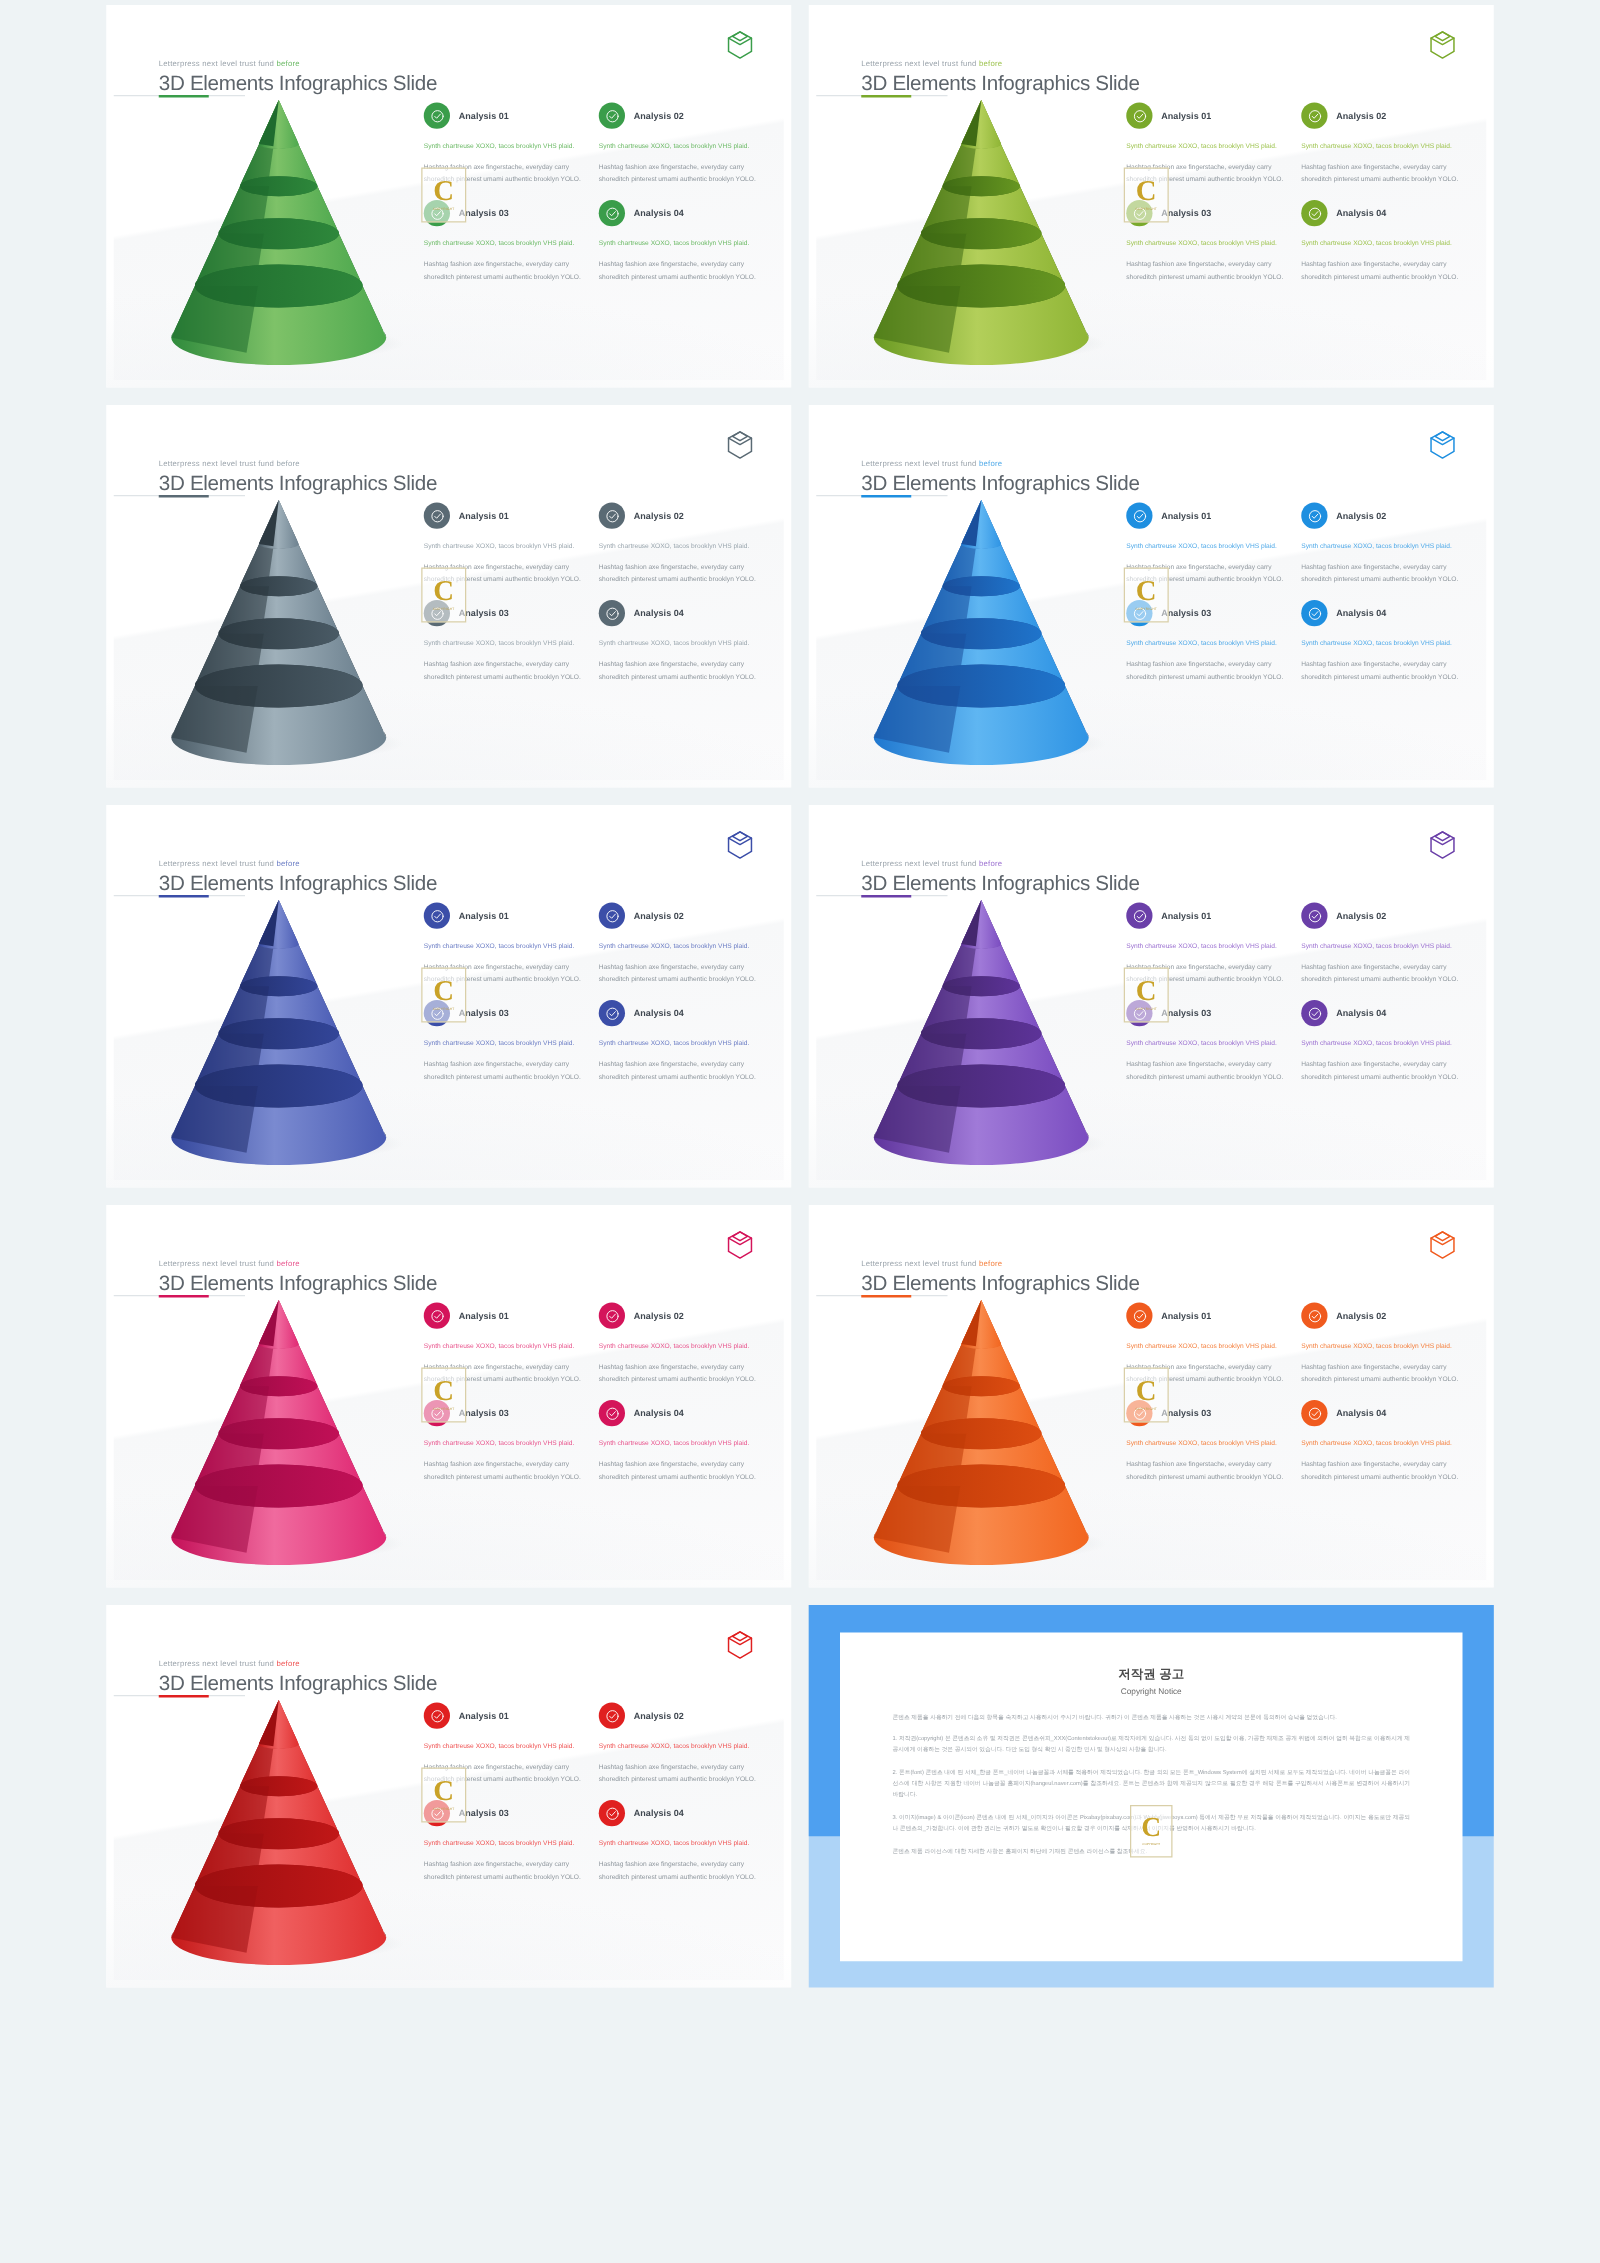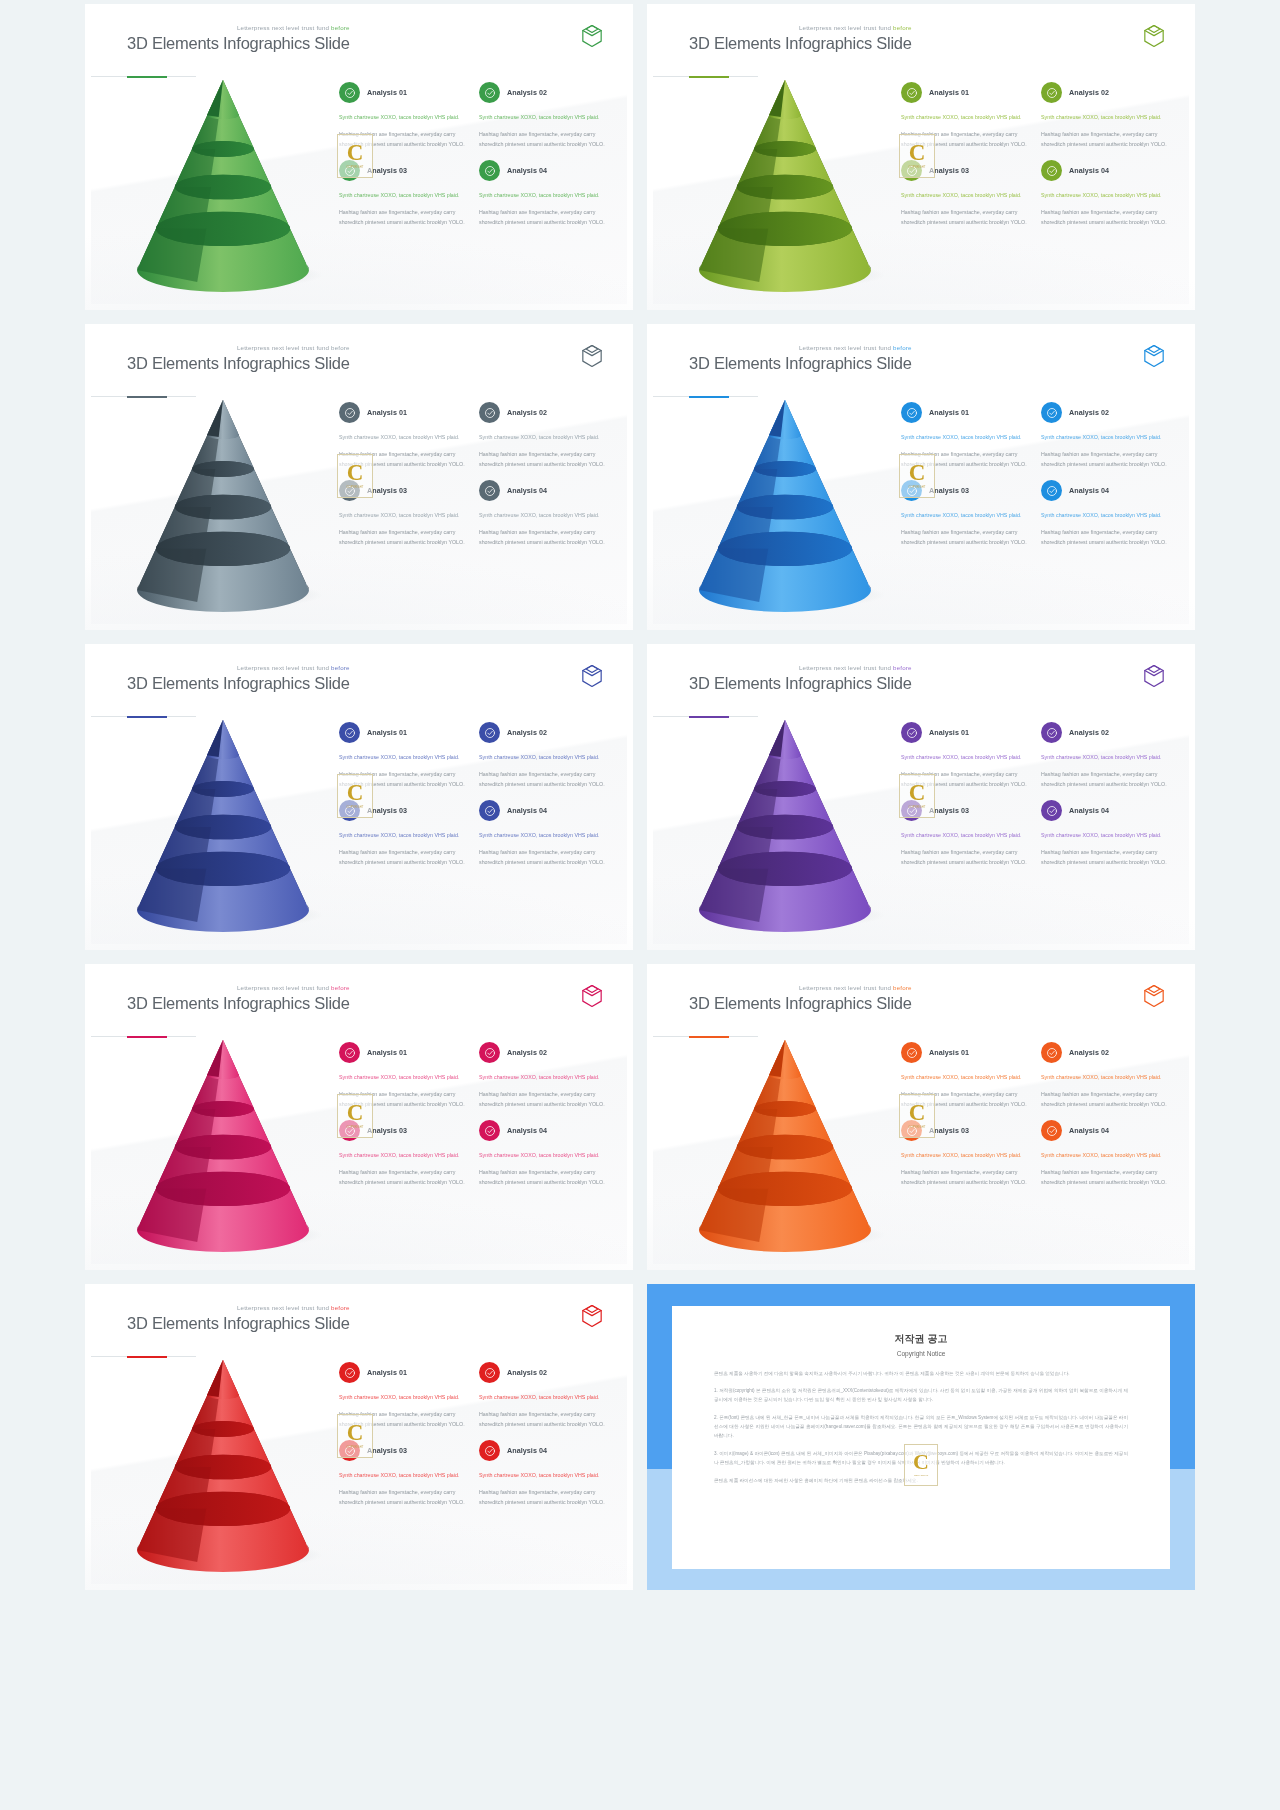--- a/index.html
+++ b/index.html
@@ -33,21 +33,21 @@
     background: linear-gradient(170deg, #ffffff 0%, #ffffff 46%, #f7f8f9 47%, #fbfbfc 100%);
   }
   .slide .swoosh {
     position: absolute;
     left: 0; right: 0; bottom: 0; height: 62%;
     background: radial-gradient(ellipse 120% 90% at 30% 120%, #f2f4f6 0%, rgba(247,248,250,0) 70%);
     pointer-events: none;
   }
 
   
-  .hdr { position: absolute; left: 42px; top: 20px; text-align: right; }
+  .hdr { position: absolute; left: 42px; top: 44px; }
   .eyebrow {
     font-size: 6.2px;
     letter-spacing: .18px;
     color: #9aa3ab;
     margin-bottom: 3px;
     white-space: nowrap;
   }
   .eyebrow .accentword { color: inherit; }
   .title {
     font-size: 16.5px;

